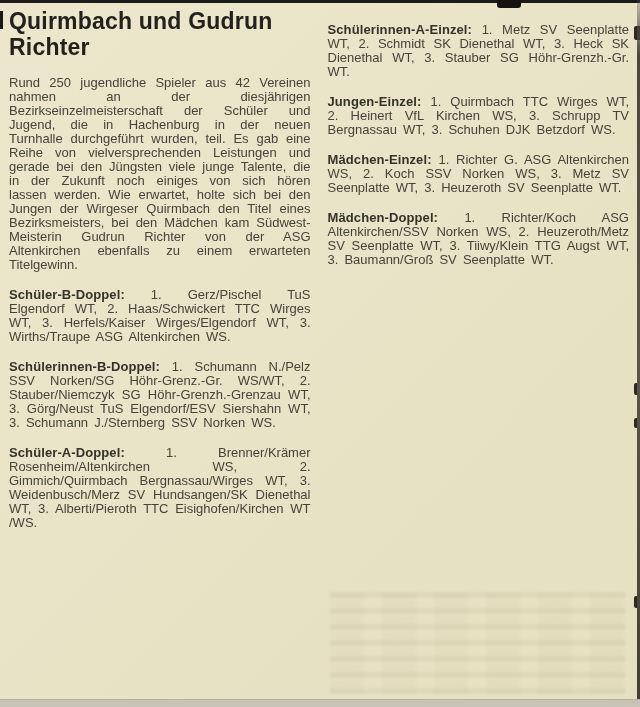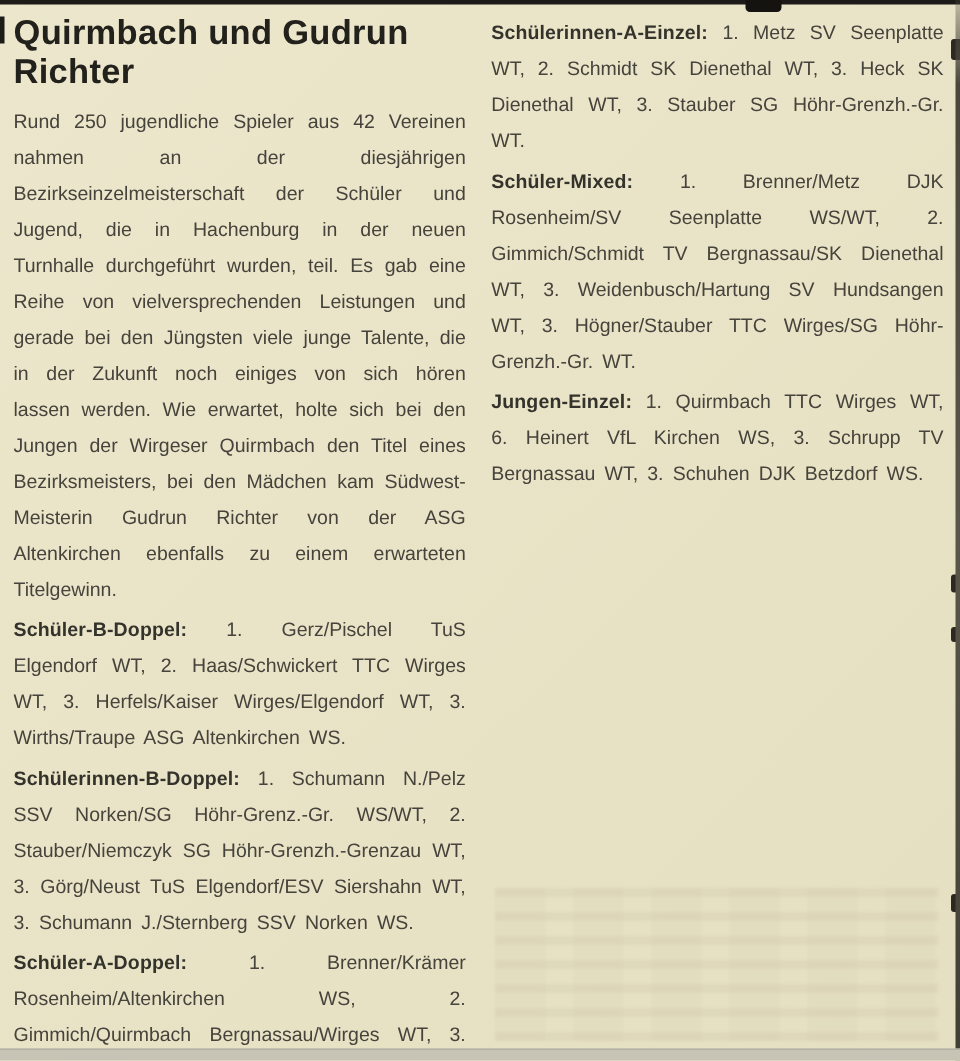--- a/index.html
+++ b/index.html
@@ -24,22 +24,22 @@
   .columns{
     position:absolute;top:7px;left:9px;width:620px;height:692px;
     display:flex;gap:17px;
   }
   .col{width:302px;}
   .headline{
     font-size:23px;line-height:26px;font-weight:bold;color:#22211c;
     letter-spacing:0.2px;margin:1px 0 9px 0;
   }
   p.body{
-    font-size:13px;line-height:24px;text-align:justify;
-    margin:3px 0 3px 0;word-spacing:2.5px;
+    font-size:13px;line-height:14px;text-align:justify;
+    margin:16px 0 3px 0;word-spacing:2.5px;
   }
   p.body:last-child{margin-bottom:0;}
   b.head{font-weight:bold;color:#33322b;letter-spacing:0.1px;}
   
   .ghost{
     position:absolute;left:330px;top:592px;width:296px;height:102px;
     background:
       repeating-linear-gradient(0deg,rgba(148,133,96,0.16) 0 6px,rgba(0,0,0,0) 6px 16px),
       repeating-linear-gradient(90deg,rgba(148,133,96,0.08) 0 34px,rgba(0,0,0,0) 34px 52px);
     filter:blur(1.2px);
@@ -61,22 +61,23 @@
       <div class="headline">Quirmbach und Gudrun Richter</div>
       <p class="body">Rund 250 jugendliche Spieler aus 42 Vereinen nahmen an der diesjährigen Bezirkseinzelmeisterschaft der Schüler und Jugend, die in Hachenburg in der neuen Turnhalle durchgeführt wurden, teil. Es gab eine Reihe von vielversprechenden Leistungen und gerade bei den Jüngsten viele junge Talente, die in der Zukunft noch einiges von sich hören lassen werden. Wie erwartet, holte sich bei den Jungen der Wirgeser Quirmbach den Titel eines Bezirksmeisters, bei den Mädchen kam Südwest-Meisterin Gudrun Richter von der ASG Altenkirchen ebenfalls zu einem erwarteten Titelgewinn.</p>
 
       <p class="body"><b class="head">Schüler-B-Doppel:</b> <span>1. Gerz/Pischel TuS Elgendorf WT, 2. Haas/Schwickert TTC Wirges WT, 3. Herfels/Kaiser Wirges/Elgendorf WT, 3. Wirths/Traupe ASG Altenkirchen WS.</span></p>
       <p class="body"><b class="head">Schülerinnen-B-Doppel:</b> <span>1. Schumann N./Pelz SSV Norken/SG Höhr-Grenz.-Gr. WS/WT, 2. Stauber/Niemczyk SG Höhr-Grenzh.-Grenzau WT, 3. Görg/Neust TuS Elgendorf/ESV Siershahn WT, 3. Schumann J./Sternberg SSV Norken WS.</span></p>
       <p class="body"><b class="head">Schüler-A-Doppel:</b> <span>1. Brenner/Krämer Rosenheim/Altenkirchen WS, 2. Gimmich/Quirmbach Bergnassau/Wirges WT, 3. Weidenbusch/Merz SV Hundsangen/SK Dienethal WT, 3. Alberti/Pieroth TTC Eisighofen/Kirchen WT /WS.</span></p>
     </div>
 
     <div class="col">
       <p class="body"><b class="head">Schülerinnen-A-Einzel:</b> <span>1. Metz SV Seenplatte WT, 2. Schmidt SK Dienethal WT, 3. Heck SK Dienethal WT, 3. Stauber SG Höhr-Grenzh.-Gr. WT.</span></p>
-      <p class="body"><b class="head">Schüler-Mixed:</b> <span>1. Brenner/Metz DJK Rosenheim/SV Seenplatte WS/WT, 2. Gimmich/Schmidt TV Bergnassau/SK Dienethal WT, 3. Weidenbusch/Hartung SV Hundsangen WT, 3. Högner/Stauber TTC Wirges/SG Höhr-Grenzh.-Gr. WT.</span></p>
-      <p class="body"><b class="head">Jungen-Einzel:</b> <span>1. Quirmbach TTC Wirges WT, 6. Heinert VfL Kirchen WS, 3. Schrupp TV Bergnassau WT, 3. Schuhen DJK Betzdorf WS.</span></p>
+      <p class="body"><b class="head">Jungen-Einzel:</b> <span>1. Quirmbach TTC Wirges WT, 2. Heinert VfL Kirchen WS, 3. Schrupp TV Bergnassau WT, 3. Schuhen DJK Betzdorf WS.</span></p>
+      <p class="body"><b class="head">Mädchen-Einzel:</b> <span>1. Richter G. ASG Altenkirchen WS, 2. Koch SSV Norken WS, 3. Metz SV Seenplatte WT, 3. Heuzeroth SV Seenplatte WT.</span></p>
+      <p class="body"><b class="head">Mädchen-Doppel:</b> <span>1. Richter/Koch ASG Altenkirchen/SSV Norken WS, 2. Heuzeroth/Metz SV Seenplatte WT, 3. Tiiwy/Klein TTG Augst WT, 3. Baumann/Groß SV Seenplatte WT.</span></p>
     </div>
 
   </div>
 
   <div class="ghost"></div>
 
   <div class="edge-blob b1"></div>
   <div class="edge-blob b2"></div>
   <div class="edge-blob b3"></div>
   <div class="edge-blob b4"></div>

